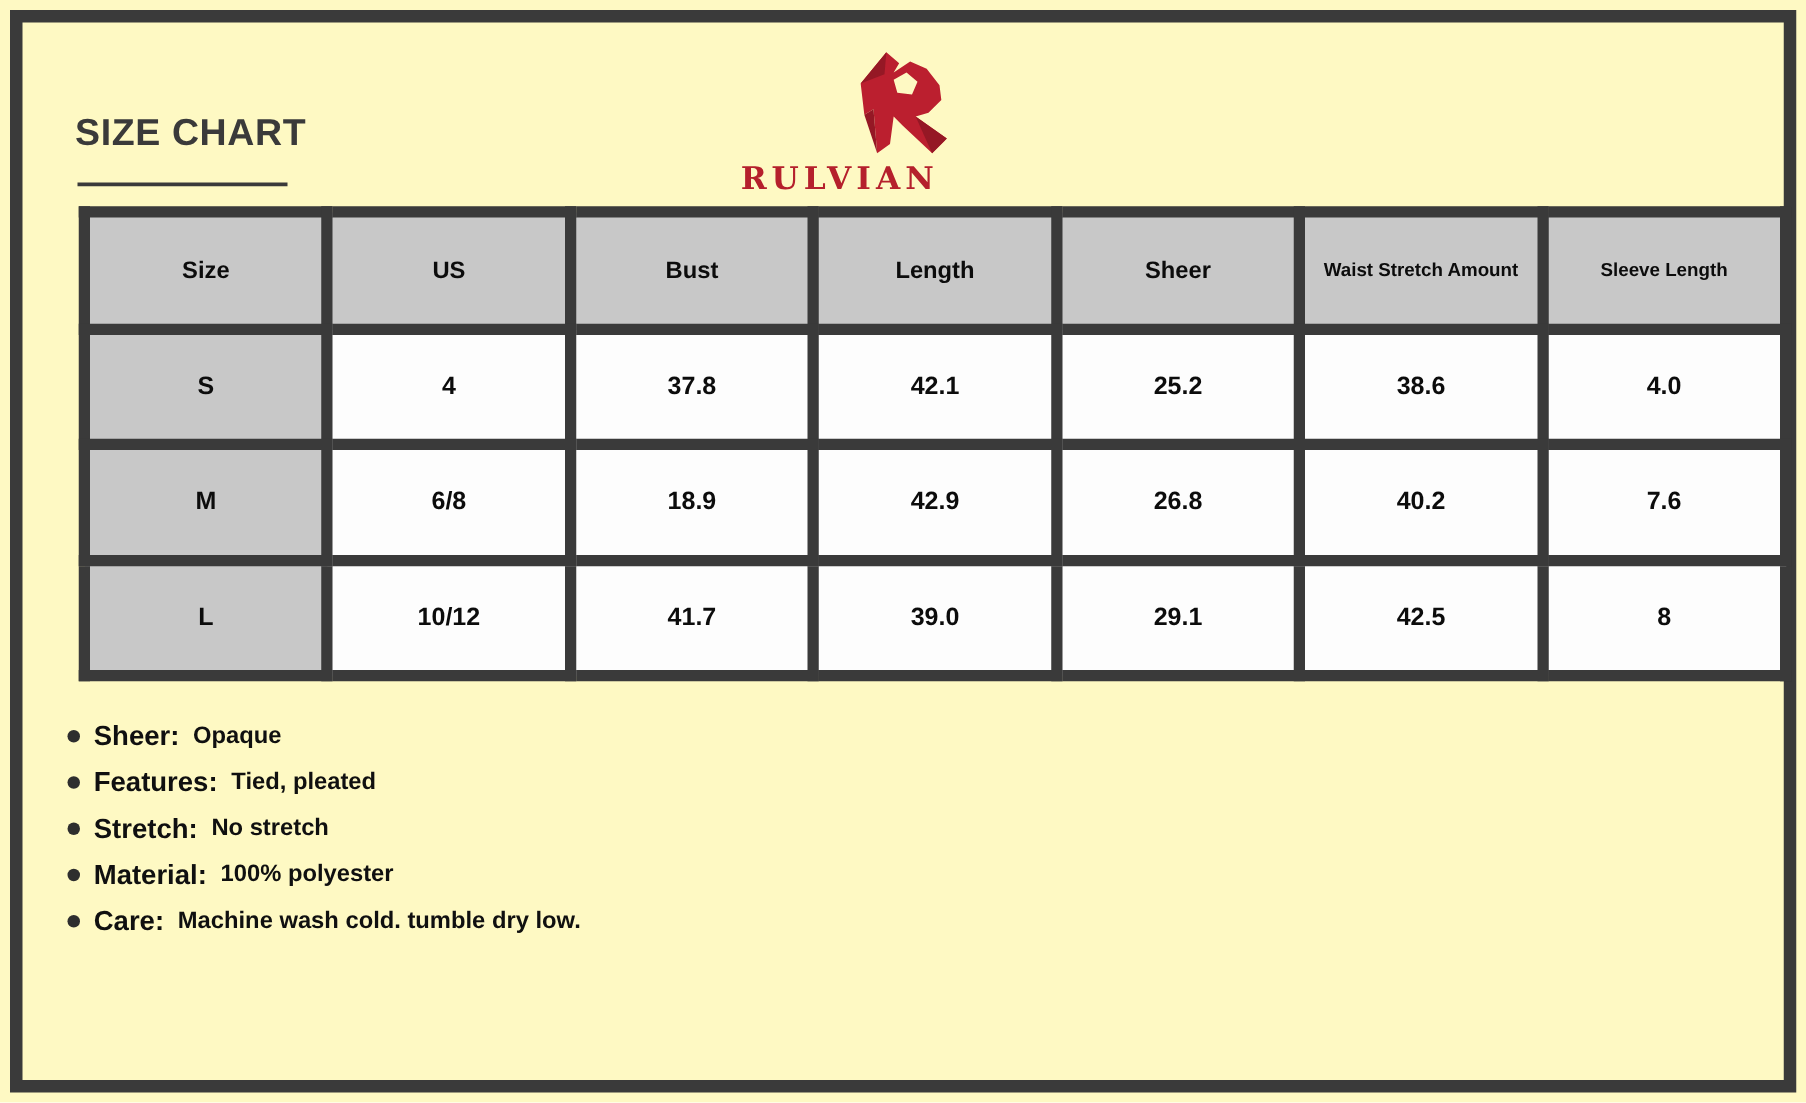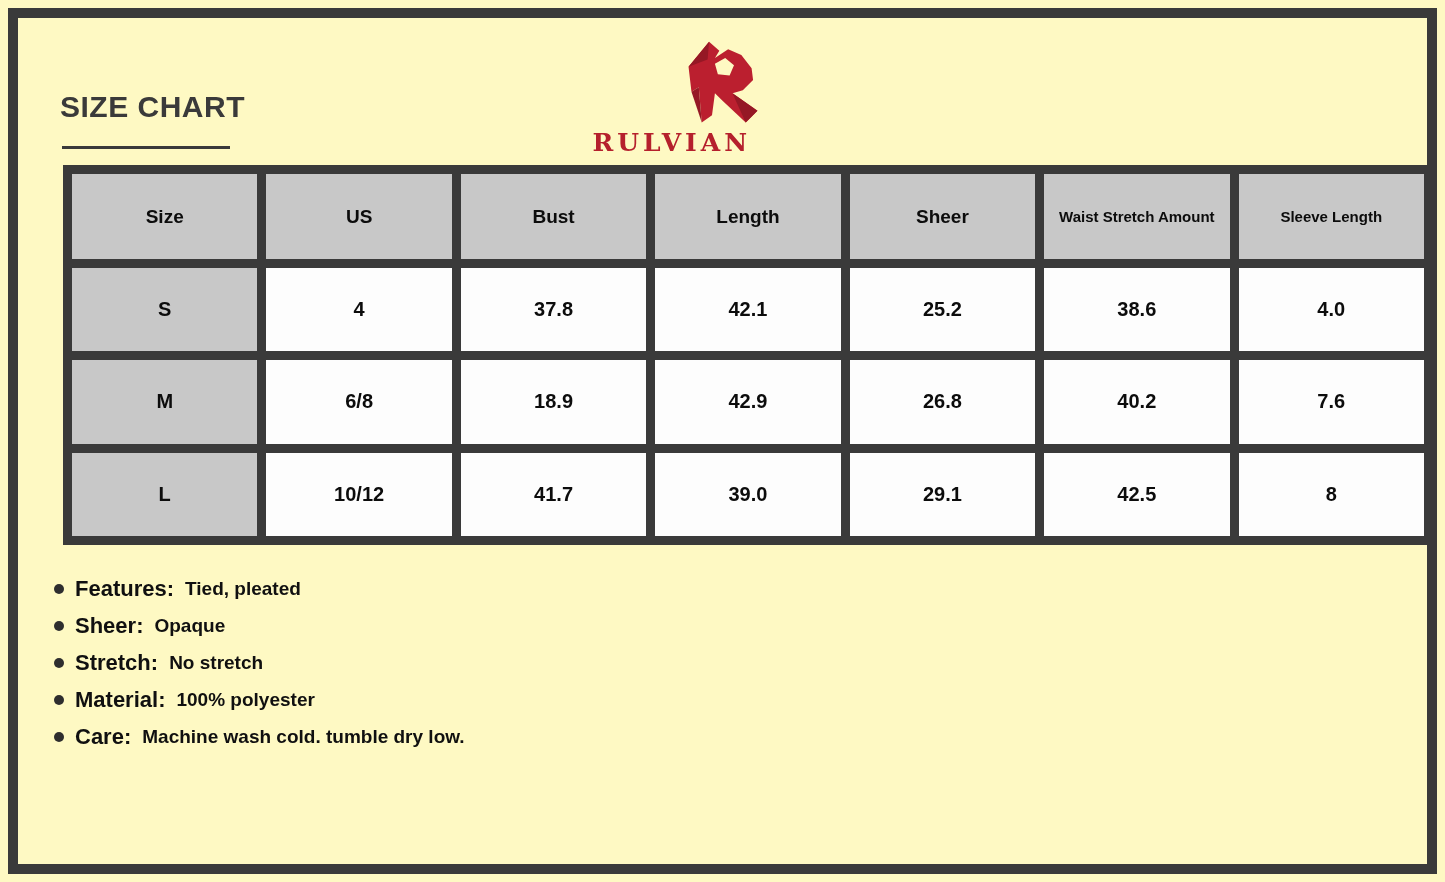--- a/index.html
+++ b/index.html
@@ -118,27 +118,27 @@
           <td>29.1</td>
           <td>42.5</td>
           <td>8</td>
         </tr>
       </tbody>
   </table>
 
   <div class="details">
       <div class="detail-item">
         <span class="bullet"></span>
-        <span class="detail-label">Features:</span>
-        <span class="detail-value">Tied, pleated</span>
+        <span class="detail-label">Sheer:</span>
+        <span class="detail-value">Opaque</span>
       </div>
       <div class="detail-item">
         <span class="bullet"></span>
-        <span class="detail-label">Sheer:</span>
-        <span class="detail-value">Opaque</span>
+        <span class="detail-label">Features:</span>
+        <span class="detail-value">Tied, pleated</span>
       </div>
       <div class="detail-item">
         <span class="bullet"></span>
         <span class="detail-label">Stretch:</span>
         <span class="detail-value">No stretch</span>
       </div>
       <div class="detail-item">
         <span class="bullet"></span>
         <span class="detail-label">Material:</span>
         <span class="detail-value">100% polyester</span>

